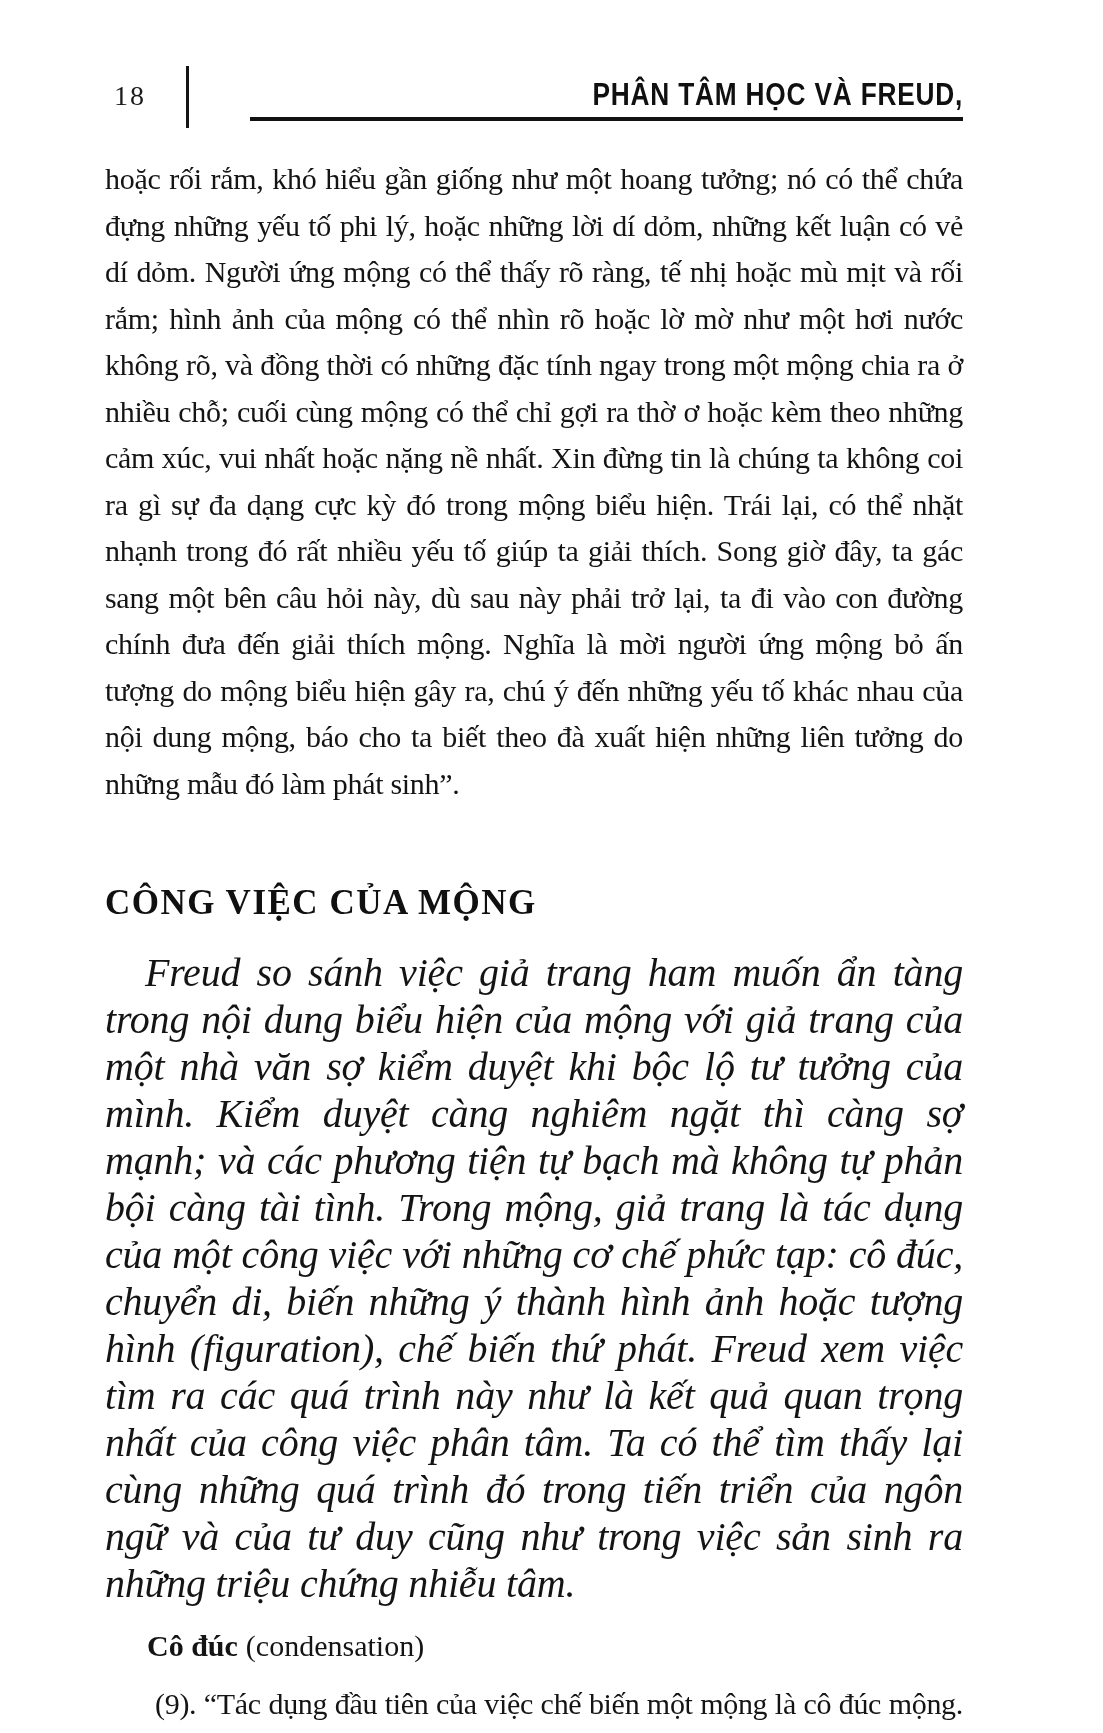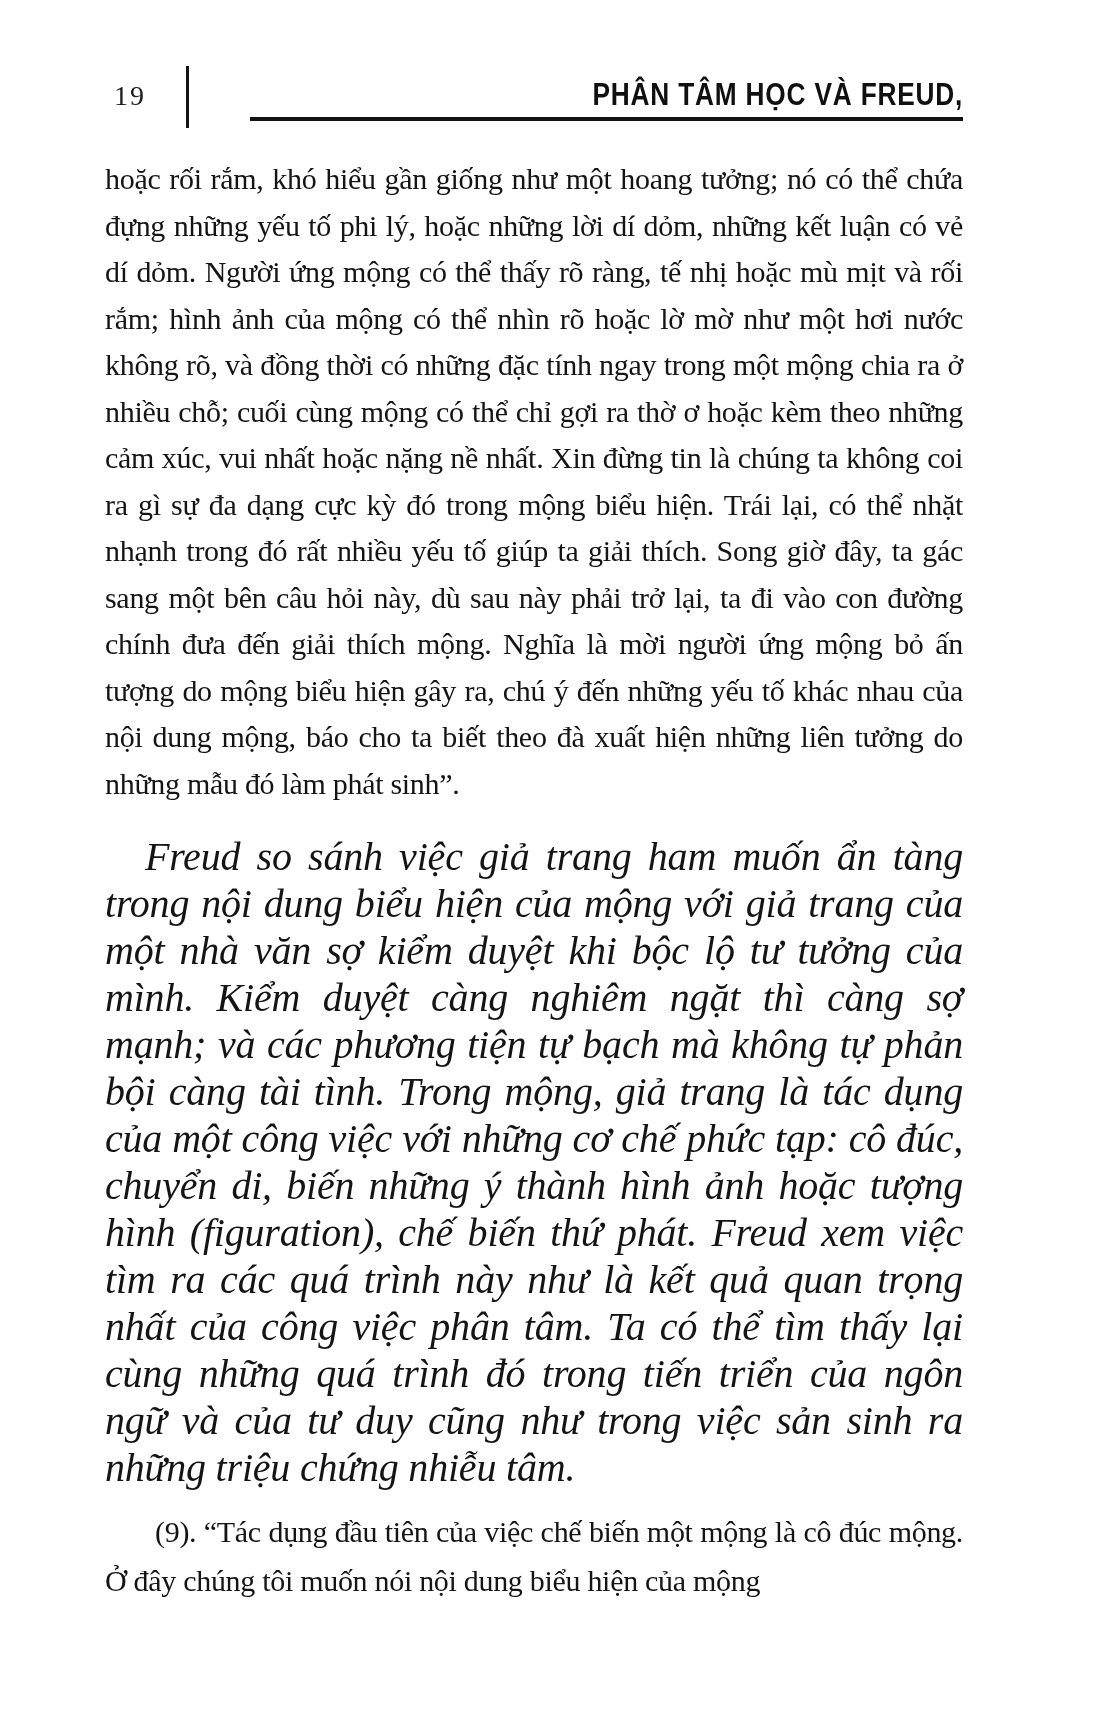--- a/index.html
+++ b/index.html
@@ -109,32 +109,36 @@
     text-align: justify;
     text-indent: 50px;
     color: #141414;
   }
 </style>
 </head>
 <body>
 
 <div class="page">
 
-  <div class="page-number">19</div>
+  <div class="page-number">18</div>
 
   <div class="header-bar"></div>
 
   <div class="running-title">PHÂN TÂM HỌC VÀ FREUD,</div>
 
   <div class="header-rule"></div>
 
   <div class="content">
 
     <p class="body-par">hoặc rối rắm, khó hiểu gần giống như một hoang tưởng; nó có thể chứa đựng những yếu tố phi lý, hoặc những lời dí dỏm, những kết luận có vẻ dí dỏm. Người ứng mộng có thể thấy rõ ràng, tế nhị hoặc mù mịt và rối rắm; hình ảnh của mộng có thể nhìn rõ hoặc lờ mờ như một hơi nước không rõ, và đồng thời có những đặc tính ngay trong một mộng chia ra ở nhiều chỗ; cuối cùng mộng có thể chỉ gợi ra thờ ơ hoặc kèm theo những cảm xúc, vui nhất hoặc nặng nề nhất. Xin đừng tin là chúng ta không coi ra gì sự đa dạng cực kỳ đó trong mộng biểu hiện. Trái lại, có thể nhặt nhạnh trong đó rất nhiều yếu tố giúp ta giải thích. Song giờ đây, ta gác sang một bên câu hỏi này, dù sau này phải trở lại, ta đi vào con đường chính đưa đến giải thích mộng. Nghĩa là mời người ứng mộng bỏ ấn tượng do mộng biểu hiện gây ra, chú ý đến những yếu tố khác nhau của nội dung mộng, báo cho ta biết theo đà xuất hiện những liên tưởng do những mẫu đó làm phát sinh”.</p>
 
+    <h2 class="section-heading">CÔNG VIỆC CỦA MỘNG</h2>
 
     <p class="italic-par">Freud so sánh việc giả trang ham muốn ẩn tàng trong nội dung biểu hiện của mộng với giả trang của một nhà văn sợ kiểm duyệt khi bộc lộ tư tưởng của mình. Kiểm duyệt càng nghiêm ngặt thì càng sợ mạnh; và các phương tiện tự bạch mà không tự phản bội càng tài tình. Trong mộng, giả trang là tác dụng của một công việc với những cơ chế phức tạp: cô đúc, chuyển di, biến những ý thành hình ảnh hoặc tượng hình (figuration), chế biến thứ phát. Freud xem việc tìm ra các quá trình này như là kết quả quan trọng nhất của công việc phân tâm. Ta có thể tìm thấy lại cùng những quá trình đó trong tiến triển của ngôn ngữ và của tư duy cũng như trong việc sản sinh ra những triệu chứng nhiễu tâm.</p>
 
+    <p class="term-line">
+      <span class="term">Cô đúc</span><span class="annotation">(condensation)</span>
+    </p>
 
     <p class="last-par">(9). “Tác dụng đầu tiên của việc chế biến một mộng là cô đúc mộng. Ở đây chúng tôi muốn nói nội dung biểu hiện của mộng</p>
 
   </div>
 </div>
 
 </body></html>

